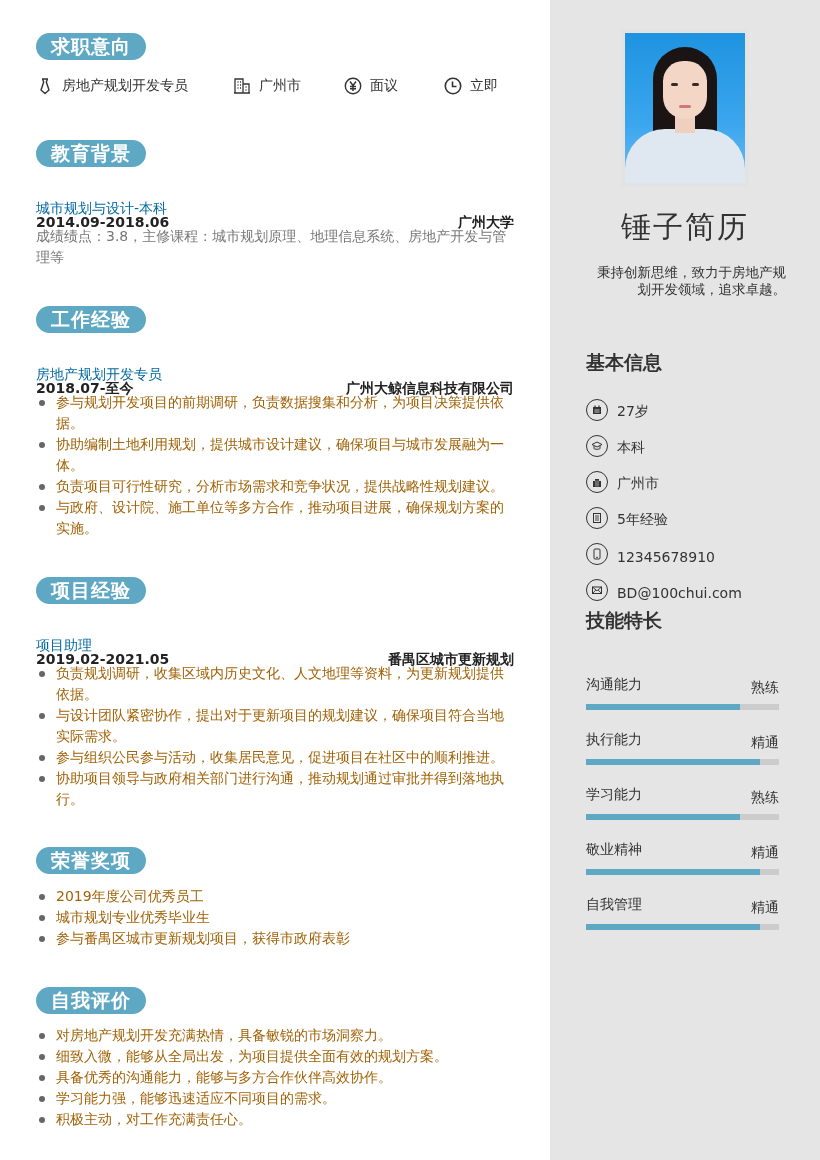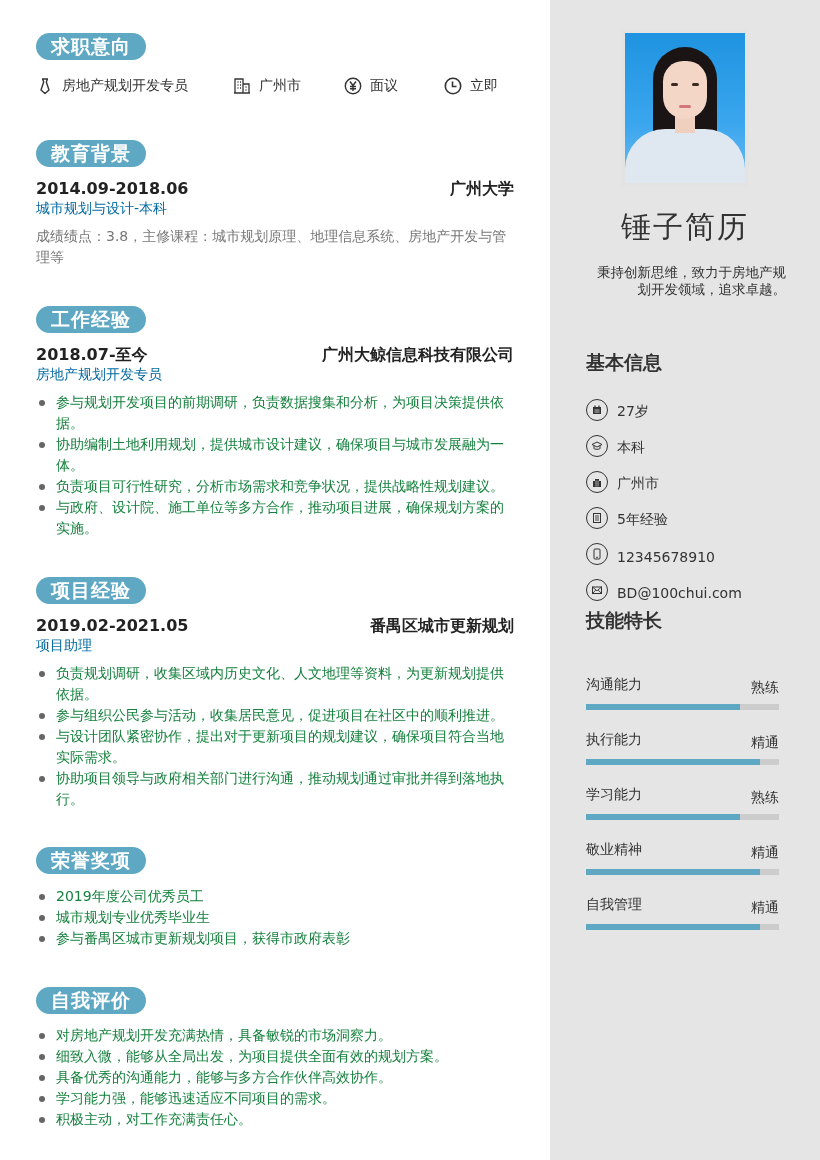--- a/index.html
+++ b/index.html
@@ -14,28 +14,28 @@
     position: absolute; left: 36px; height: 27px; width: 110px;
     background: #5fa8c3; border-radius: 14px; color: #fff;
     font-size: 19px; font-weight: bold; line-height: 27px; text-align: center; letter-spacing: 1px;
   }
 
   
   .intent { position: absolute; top: 74px; left: 36px; width: 480px; height: 24px; font-size: 14px; color: #333; }
   .intent .it { position: absolute; top: 0; display: flex; align-items: center; height: 24px; }
   .intent svg { width: 18px; height: 18px; margin-right: 8px; flex: 0 0 18px; }
 
-  .row-head { position: absolute; left: 36px; width: 478px; height: 20px; font-size: 16px; font-weight: bold; color: #222; }
+  .row-head { position: absolute; left: 36px; width: 478px; height: 20px; font-size: 14px; font-weight: bold; color: #222; margin-top: 35px; }
   .row-head .l { position: absolute; left: 0; top: 0; }
   .row-head .r { position: absolute; right: 0; top: 0; }
 
   .sub { position: absolute; left: 36px; font-size: 14px; color: #0369a1; }
   .desc { position: absolute; left: 36px; width: 480px; font-size: 14px; color: #777; line-height: 21px; }
 
-  .blist { position: absolute; left: 36px; width: 480px; list-style: none; font-size: 14px; color: #15803d; line-height: 21px; }
+  .blist { position: absolute; left: 36px; width: 480px; list-style: none; font-size: 14px; color: #a16207; line-height: 21px; }
   .blist li { position: relative; padding-left: 20px; }
   .blist li::before { content: ""; position: absolute; left: 3px; top: 8px; width: 6px; height: 6px; border-radius: 50%; background: #666; }
 
   
   .photo-frame { position: absolute; left: 71px; top: 29px; width: 128px; height: 158px; background: #e3e3e3; padding: 4px; }
   .photo { width: 120px; height: 150px; background: linear-gradient(180deg, #1f93e0 0%, #3aa6ee 60%, #6ebaf0 100%); position: relative; overflow: hidden; }
   .photo .hair { position: absolute; left: 28px; top: 14px; width: 64px; height: 110px; background: #1a1414; border-radius: 32px 32px 12px 12px; }
   .photo .face { position: absolute; left: 38px; top: 28px; width: 44px; height: 58px; background: #f3d6c6; border-radius: 22px 22px 24px 24px; }
   .photo .neck { position: absolute; left: 50px; top: 78px; width: 20px; height: 22px; background: #efcfbd; }
   .photo .shirt { position: absolute; left: 0; top: 96px; width: 120px; height: 60px; background: #dfe7f1; border-radius: 40px 40px 0 0; }
@@ -116,22 +116,22 @@
   </ul>
 
   <div class="pill" style="top:577px">项目经验</div>
   <div class="row-head" style="top:616px">
     <span class="l">2019.02-2021.05</span>
     <span class="r">番禺区城市更新规划</span>
   </div>
   <div class="sub" style="top:637px">项目助理</div>
   <ul class="blist" style="top:663px">
     <li>负责规划调研，收集区域内历史文化、人文地理等资料，为更新规划提供依据。</li>
+    <li>与设计团队紧密协作，提出对于更新项目的规划建议，确保项目符合当地实际需求。</li>
     <li>参与组织公民参与活动，收集居民意见，促进项目在社区中的顺利推进。</li>
-    <li>与设计团队紧密协作，提出对于更新项目的规划建议，确保项目符合当地实际需求。</li>
     <li>协助项目领导与政府相关部门进行沟通，推动规划通过审批并得到落地执行。</li>
   </ul>
 
   <div class="pill" style="top:847px">荣誉奖项</div>
   <ul class="blist" style="top:886px">
     <li>2019年度公司优秀员工</li>
     <li>城市规划专业优秀毕业生</li>
     <li>参与番禺区城市更新规划项目，获得市政府表彰</li>
   </ul>
 

